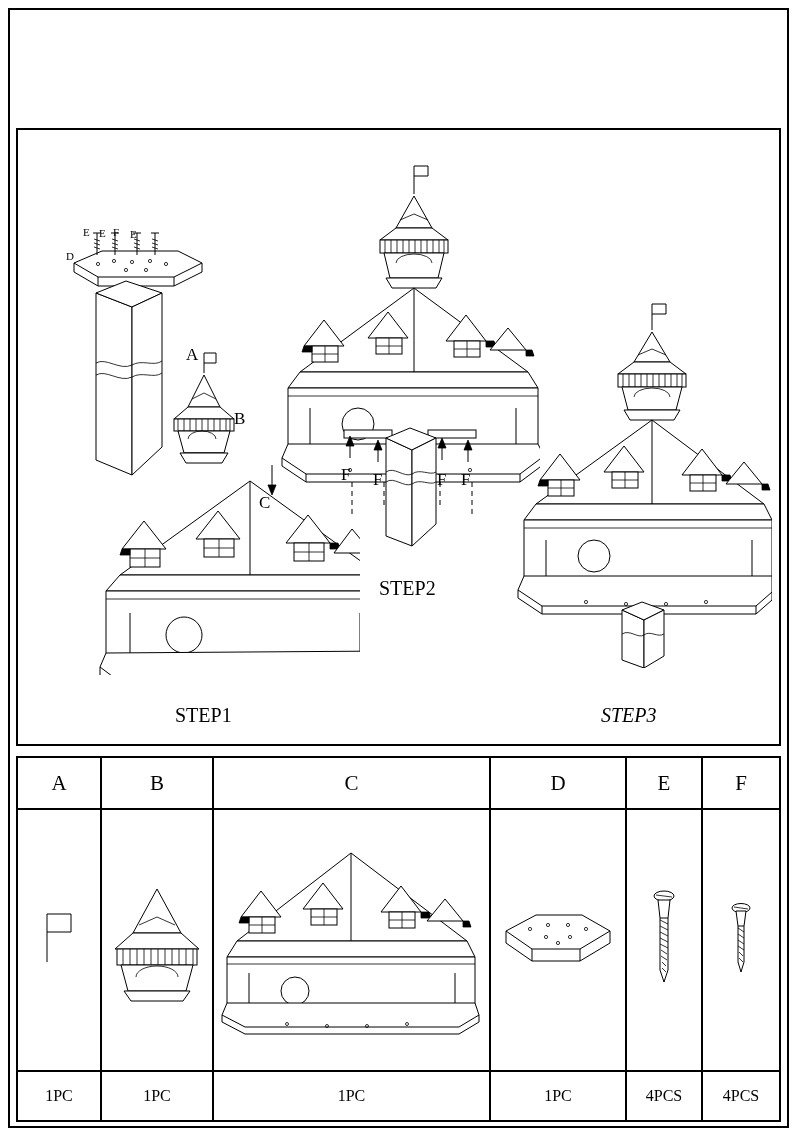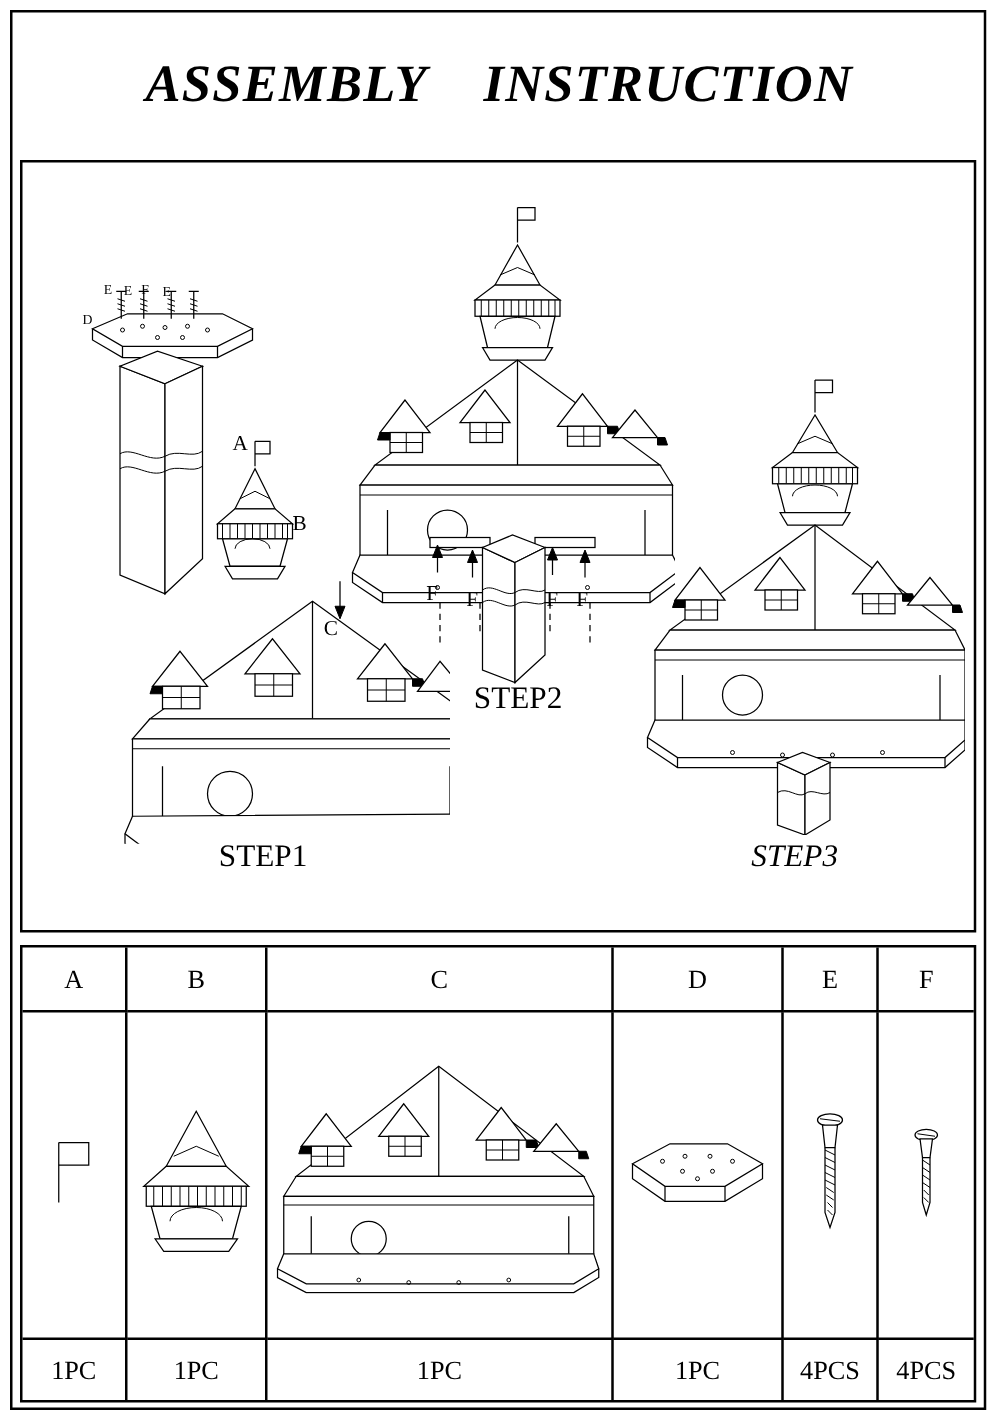--- a/index.html
+++ b/index.html
@@ -43,23 +43,24 @@
   .steps-frame {
     position: absolute;
     left: 16px; top: 128px;
     width: 765px;
     height: 618px;
     border: 2px solid #000;
     box-sizing: border-box;
   }
   .step-label {
     position: absolute;
-    font-size: 25px;
+    font-size: 20px;
     font-family: "Liberation Serif", serif;
     white-space: nowrap;
+    margin-top: 32px;
   }
   .part-letter {
     position: absolute;
     font-size: 17px;
     font-family: "Liberation Serif", serif;
   }
   .tiny-letter {
     position: absolute;
     font-size: 11px;
     font-family: "Liberation Serif", serif;
@@ -95,37 +96,36 @@
   }
   .cell:last-child { border-right: none; }
   .row.header .cell { border-bottom: 2px solid #000; }
   .row.images .cell { border-bottom: 2px solid #000; }
   .c-a { width: 84px; }
   .c-b { width: 112px; }
   .c-c { width: 277px; }
   .c-d { width: 136px; }
   .c-e { width: 76px; }
   .c-f { width: 76px; }
-  .qty-text { font-size: 21px; }
+  .qty-text { font-size: 16px; }
   svg { display: block; }
   .blk { fill: none; stroke: #000; stroke-width: 1; }
   .blk-thin { fill: none; stroke: #000; stroke-width: 0.8; }
   .fillw { fill: #fff; stroke: #000; stroke-width: 1; }
   .fillk { fill: #000; stroke: #000; stroke-width: 0.8; }
   .dash { fill: none; stroke: #000; stroke-width: 1; stroke-dasharray: 5 4; }
   .art { position: absolute; }
 </style>
 </head>
 <body>
 
 <div class="page">
 
   <div class="outer-frame"></div>
 
-  <div class="title">ASSEMBLY    INSTRUCTION</div>
 
   <div class="steps-frame"></div>
 
   <svg class="art" style="left:40px; top:215px;" width="320" height="460" viewBox="0 0 320 460">
 
     <g>
       <polygon class="fillw" points="34,48 62,36 138,36 162,48 134,62 58,62"></polygon>
       <polyline class="blk" points="34,48 34,57 58,71 134,71 162,57 162,48"></polyline>
       <line class="blk" x1="58" y1="62" x2="58" y2="71"></line>
       <line class="blk" x1="134" y1="62" x2="134" y2="71"></line>

